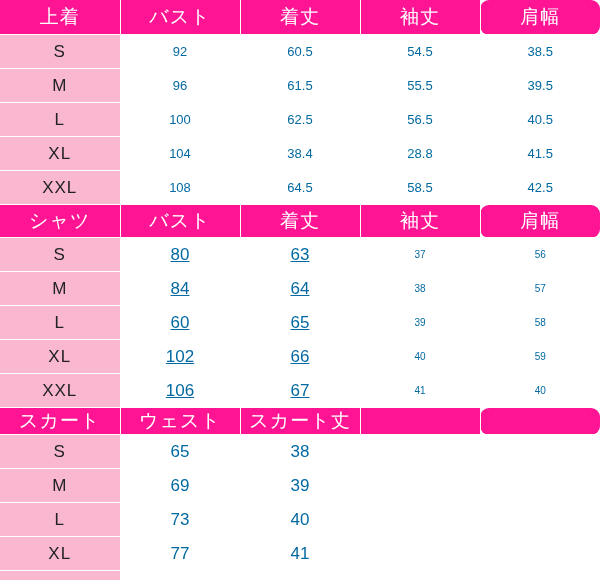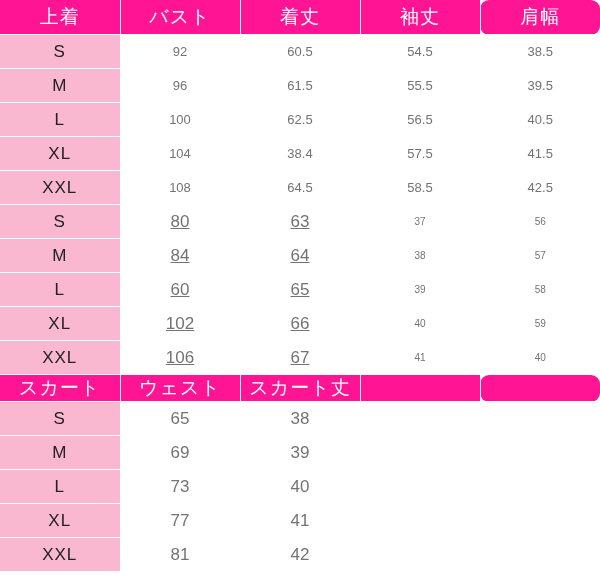--- a/index.html
+++ b/index.html
@@ -50,21 +50,21 @@
 
   
   tr.data-row td.size-cell {
     background: #f9b8d0;
     font-size: 17px;
     color: #222222;
     letter-spacing: 1px;
   }
   tr.data-row td.val-cell {
     background: #ffffff;
-    color: #737373;
+    color: #0369a1;
   }
 
   
   .block1 tr.data-row td { height: 33px; }
   .block1 td.val-cell { font-size: 13px; }
 
   
   .block2 tr.data-row td { height: 33px; }
   .block2 td.val-cell.big { font-size: 17px; text-decoration: underline; }
   .block2 td.val-cell.small { font-size: 10px; }
@@ -113,21 +113,21 @@
         <td class="size-cell">L</td>
         <td class="val-cell">100</td>
         <td class="val-cell">62.5</td>
         <td class="val-cell">56.5</td>
         <td class="val-cell">40.5</td>
       </tr>
       <tr class="data-row">
         <td class="size-cell">XL</td>
         <td class="val-cell">104</td>
         <td class="val-cell">38.4</td>
-        <td class="val-cell">57.5</td>
+        <td class="val-cell">28.8</td>
         <td class="val-cell">41.5</td>
       </tr>
       <tr class="data-row">
         <td class="size-cell">XXL</td>
         <td class="val-cell">108</td>
         <td class="val-cell">64.5</td>
         <td class="val-cell">58.5</td>
         <td class="val-cell">42.5</td>
       </tr>
     </tbody>
@@ -135,20 +135,27 @@
 
   <table class="size-table block2">
     <colgroup>
       <col style="width:120px">
       <col style="width:120px">
       <col style="width:120px">
       <col style="width:120px">
       <col style="width:120px">
     </colgroup>
     <tbody>
+      <tr class="header-row h2">
+        <td>シャツ</td>
+        <td>バスト</td>
+        <td>着丈</td>
+        <td>袖丈</td>
+        <td>肩幅</td>
+      </tr>
       <tr class="data-row">
         <td class="size-cell">S</td>
         <td class="val-cell big">80</td>
         <td class="val-cell big">63</td>
         <td class="val-cell small">37</td>
         <td class="val-cell small">56</td>
       </tr>
       <tr class="data-row">
         <td class="size-cell">M</td>
         <td class="val-cell big">84</td>

